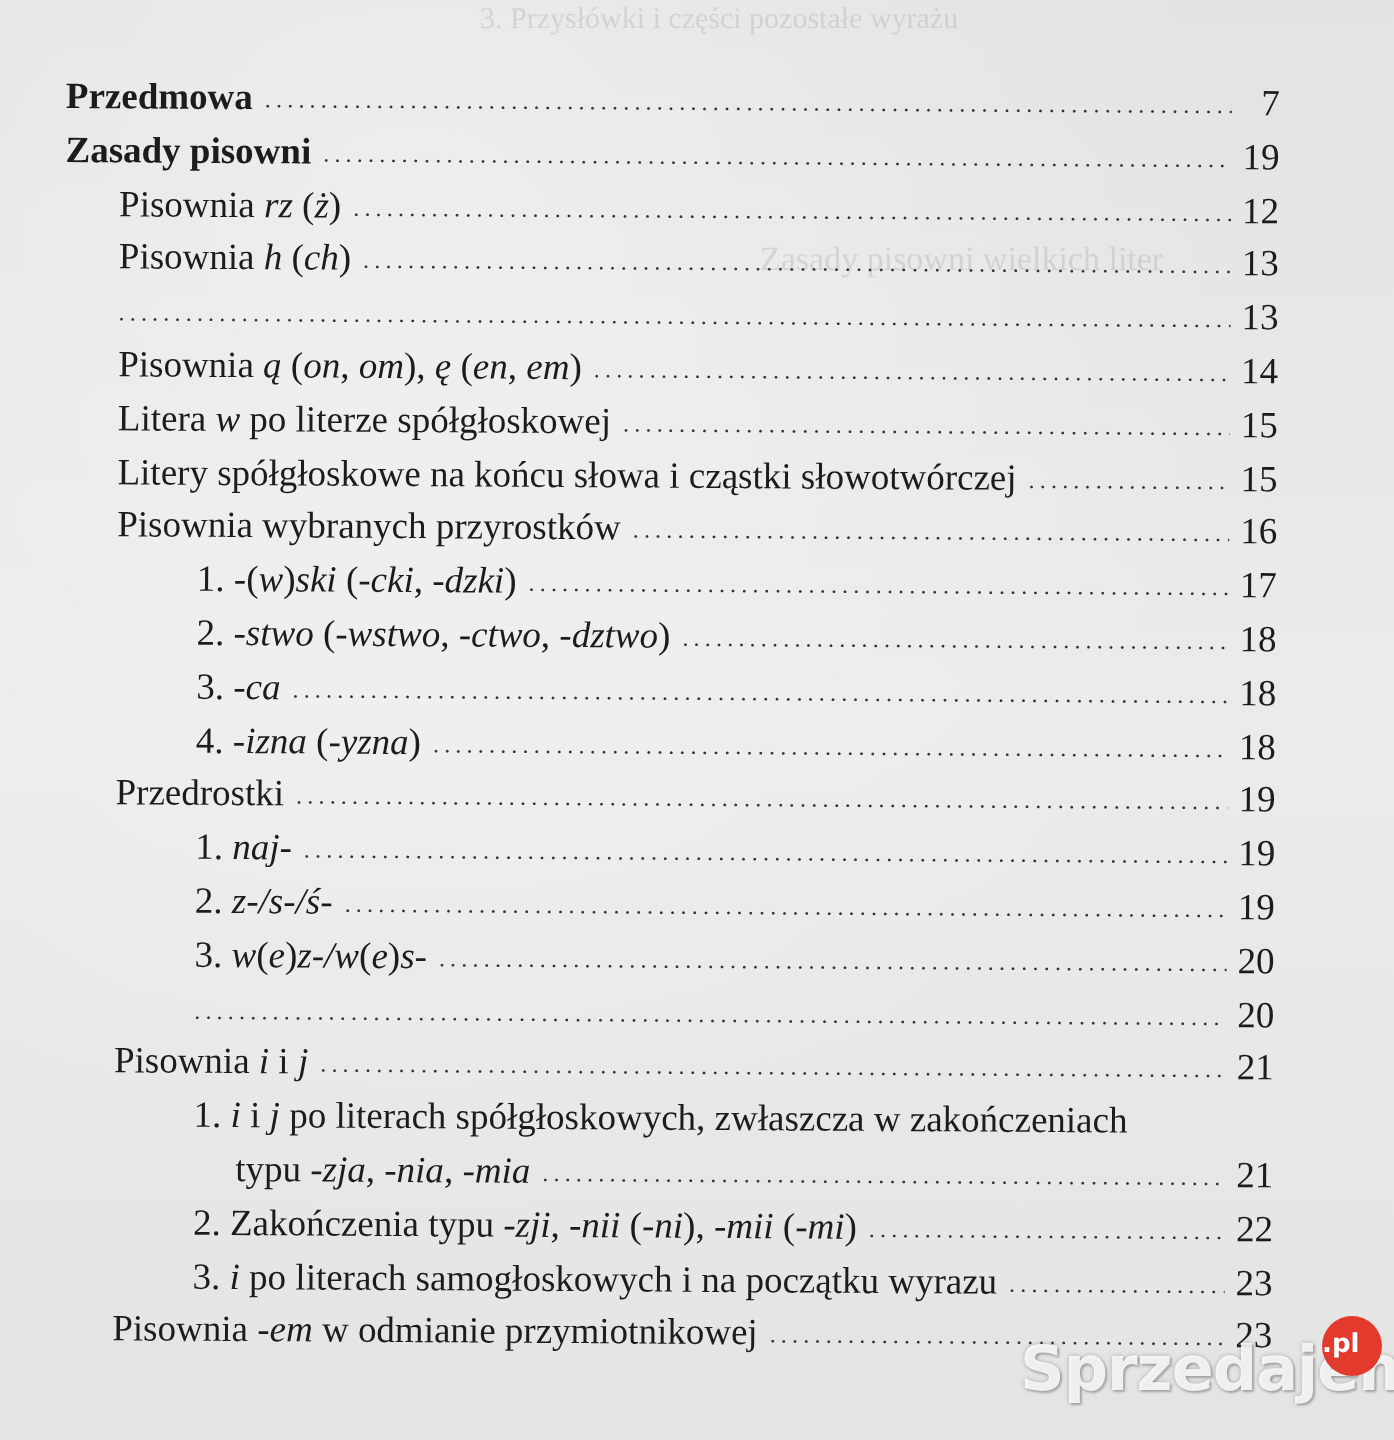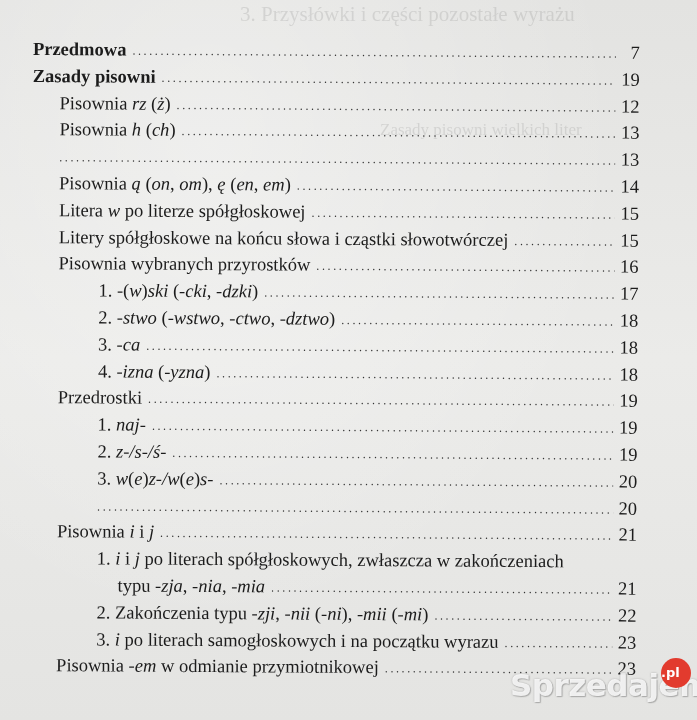--- a/index.html
+++ b/index.html
@@ -10,21 +10,21 @@
     color: #1c1c1c;
   }
   .page {
     position: absolute; left: 0; top: 0; width: 697px; height: 720px;
     background:
       radial-gradient(ellipse at 30% 20%, rgba(255,255,255,0.35), rgba(255,255,255,0) 60%),
       linear-gradient(180deg, #e3e3e1 0%, #ebebe9 50%, #e4e4e2 100%);
   }
   
   .bleed {
-    position: absolute; color: rgba(60,60,60,0.13); font-size: 21px; white-space: nowrap;
+    position: absolute; color: rgba(60,60,60,0.13); font-size: 15px; white-space: nowrap;
   }
   .toc {
     position: absolute; left: 33px; top: 36px; width: 607px;
     transform: rotate(0.35deg); transform-origin: 0 0;
   }
   .row {
     position: relative; height: 26.8px; line-height: 26.8px; font-size: 18.5px;
     display: flex; align-items: baseline; white-space: nowrap;
   }
   .row.level-0 { font-weight: bold; padding-left: 0; }

